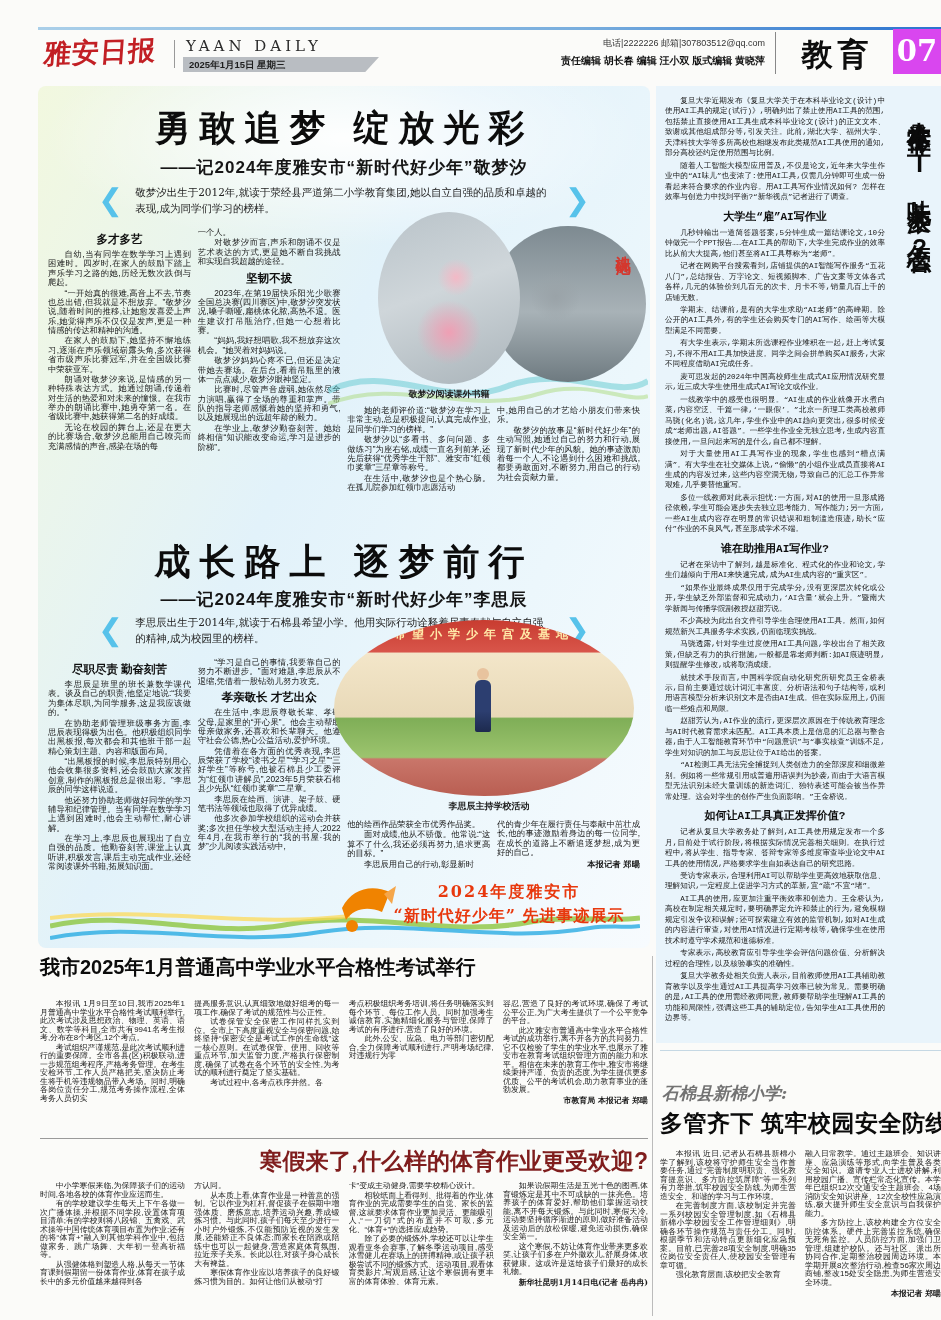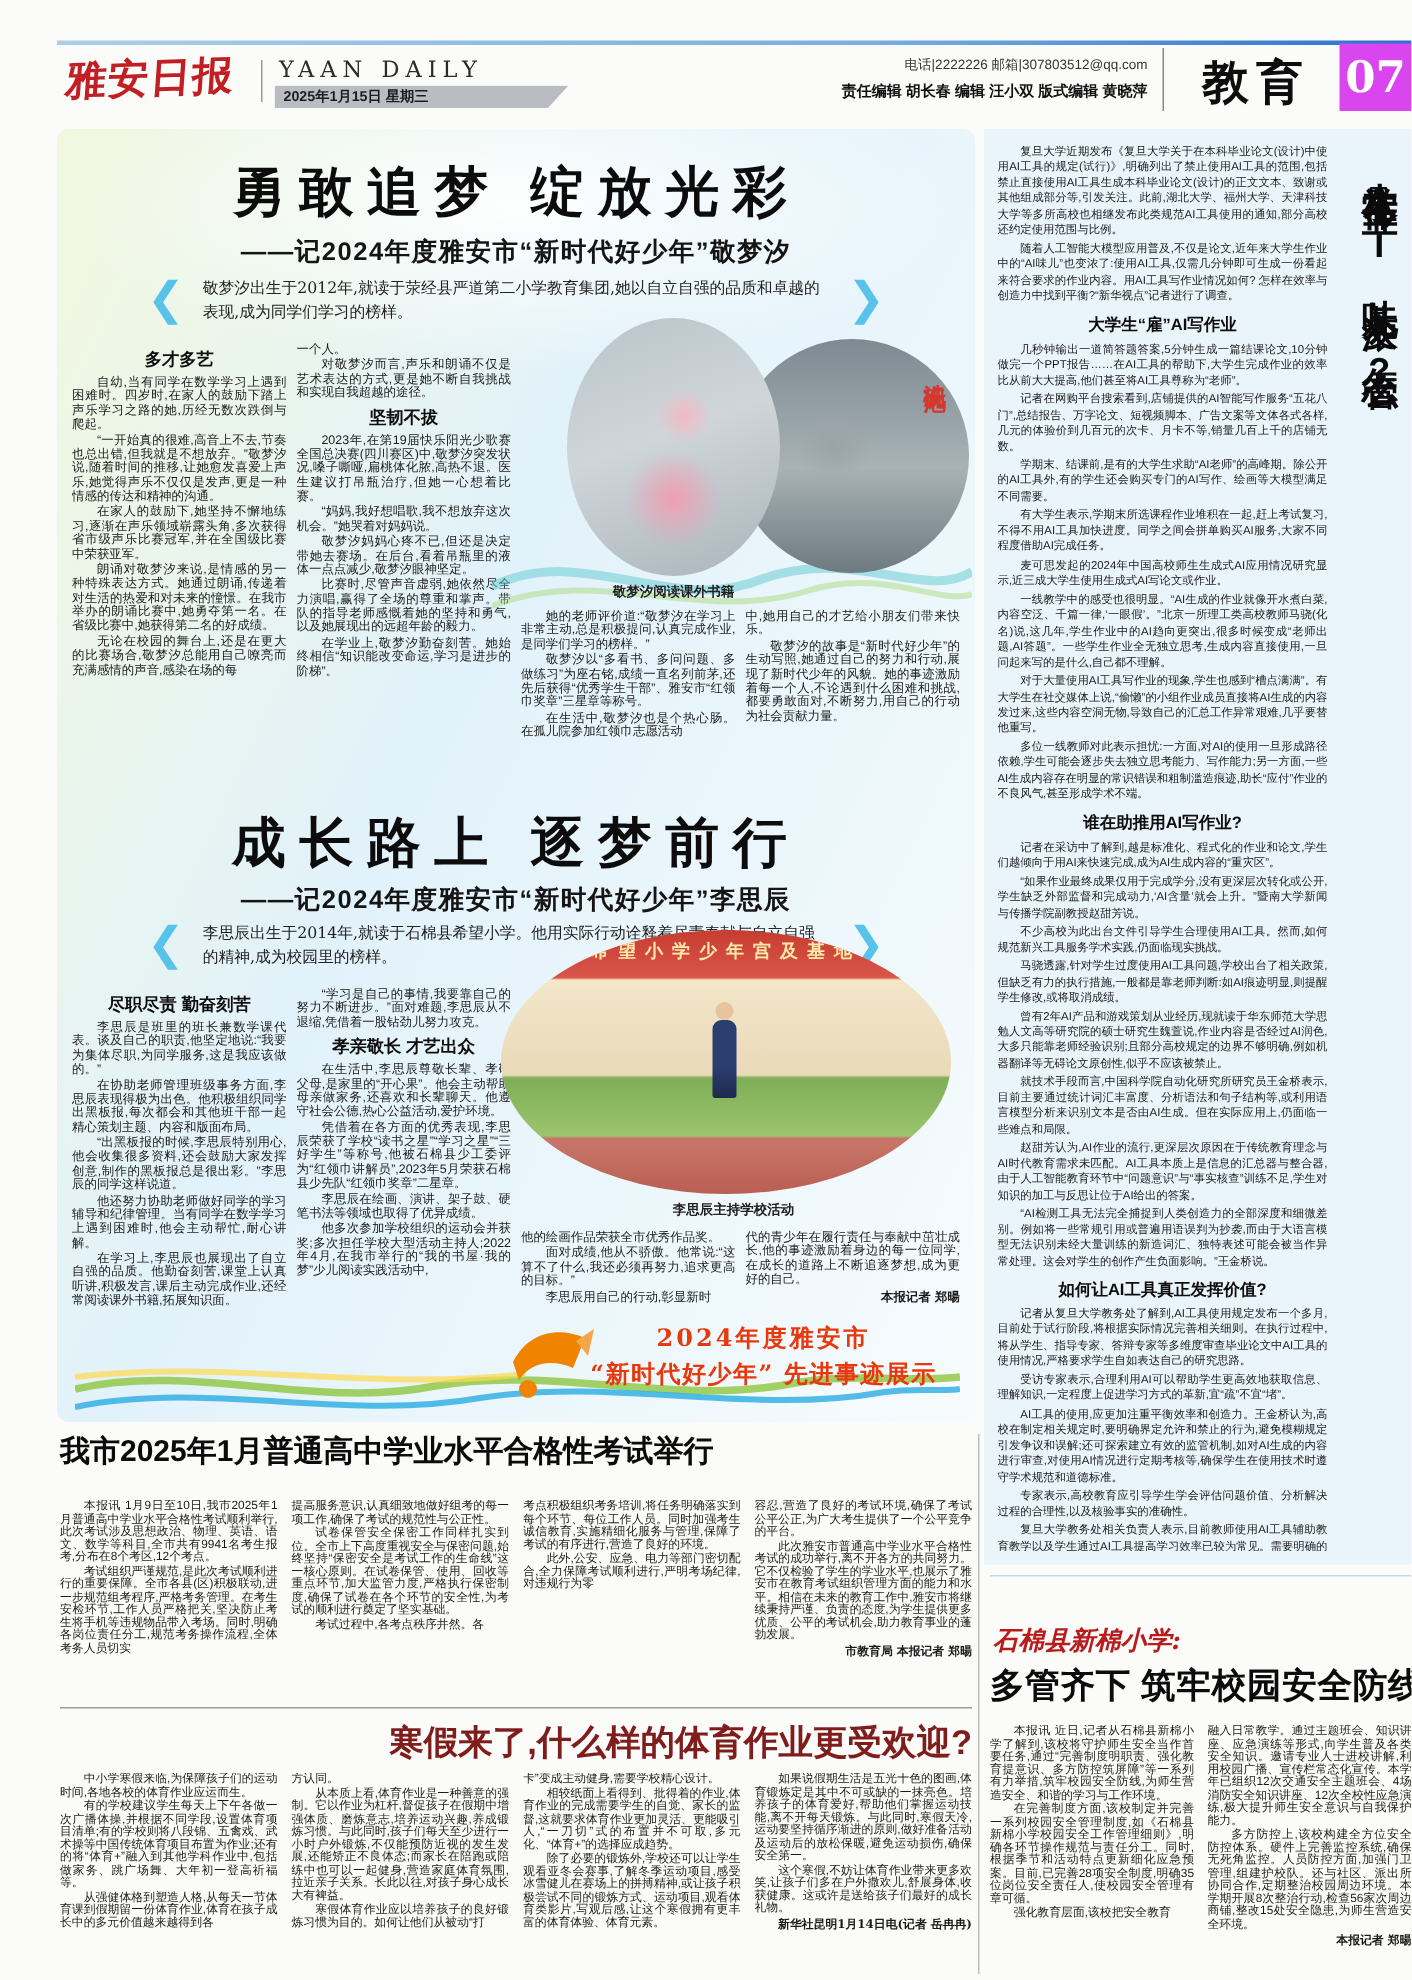--- a/index.html
+++ b/index.html
@@ -75,21 +75,21 @@
 
   .wave-svg { position:absolute; pointer-events:none; }
   .badge { position:absolute; text-align:center; color:#e8380d; font-family:"DejaVu Serif", serif;
     font-weight:bold; z-index:4; }
   .badge .b1 { font-size:16px; letter-spacing:2px; }
   .badge .b2 { font-size:16px; letter-spacing:1px; margin-top:3px; }
   .megaphone { position:absolute; z-index:4; }
 
   
   .ai-col { left:656px; top:86px; width:285px; height:957px; background:#e9f4fb; }
-  .ai-text { position:absolute; left:9px; top:10px; width:220px; height:938px; overflow:hidden; }
+  .ai-text { position:absolute; left:9px; top:10px; width:220px; height:938px; overflow:hidden;font-family:Liberation Mono, monospace; }
   .ai-text p { font-size:7.6px; line-height:1.38; text-align:justify; text-indent:2em; margin-bottom:2px; }
   .ai-text .sec-head { font-size:11px; margin:6px 0 4px; }
   .ai-headline { position:absolute; right:8px; top:16px; height:470px; writing-mode:vertical-rl;
     text-orientation:upright; font-size:24px; font-weight:900; letter-spacing:3px; color:#0b0b0b;
     line-height:1.2; }
 
   
   .exam-title { left:40px; top:954px; width:608px; font-size:20px; font-weight:900;
     letter-spacing:0px; color:#0b0b0b; white-space:nowrap; }
   .exam-body { left:40px; top:1000px; width:608px; height:132px; display:flex;
@@ -98,21 +98,21 @@
   .exam-col p, .sports-col p { font-size:7.9px; line-height:1.08; }
   .divider { left:40px; top:1138px; width:608px; height:1px; background:#9a9a9a; }
   .sports-title { left:40px; top:1146px; width:608px; text-align:right; font-size:23px;
     font-weight:900; color:#7f1d1d; }
   .sports-body { left:40px; top:1182px; width:608px; height:134px; display:flex;
     justify-content:space-between; overflow:hidden; }
 
   
   .school-rule { left:660px; top:1050px; width:281px; height:1px; background:#c5d8e4; }
   .school-kicker { left:662px; top:1082px; font-family:"DejaVu Serif", serif; font-style:italic;
-    font-weight:bold; font-size:17px; color:#b91c1c; }
+    font-weight:bold; font-size:17px; color:#737373; }
   .school-title { left:660px; top:1108px; width:281px; font-size:23px; font-weight:900;
     letter-spacing:0.5px; white-space:nowrap; color:#0b0b0b; }
   .school-body { left:660px; top:1150px; width:281px; height:166px; display:flex;
     justify-content:space-between; overflow:hidden; }
   .school-col { width:136px; overflow:hidden; }
   .school-col p { font-size:7.9px; line-height:1.08; }
   .vert-rule { left:652px; top:956px; width:1px; height:360px; background:#bbb; }
 </style>
 </head>
 <body>
@@ -248,21 +248,20 @@
       <p>有大学生表示,学期末所选课程作业堆积在一起,赶上考试复习,不得不用AI工具加快进度。同学之间会拼单购买AI服务,大家不同程度借助AI完成任务。</p>
       <p>麦可思发起的2024年中国高校师生生成式AI应用情况研究显示,近三成大学生使用生成式AI写论文或作业。</p>
       <p>一线教学中的感受也很明显。“AI生成的作业就像开水煮白菜,内容空泛、千篇一律,‘一眼假’。”北京一所理工类高校教师马骁(化名)说,这几年,学生作业中的AI趋向更突出,很多时候变成“老师出题,AI答题”。一些学生作业全无独立思考,生成内容直接使用,一旦问起来写的是什么,自己都不理解。</p>
       <p>对于大量使用AI工具写作业的现象,学生也感到“槽点满满”。有大学生在社交媒体上说,“偷懒”的小组作业成员直接将AI生成的内容发过来,这些内容空洞无物,导致自己的汇总工作异常艰难,几乎要替他重写。</p>
       <p>多位一线教师对此表示担忧:一方面,对AI的使用一旦形成路径依赖,学生可能会逐步失去独立思考能力、写作能力;另一方面,一些AI生成内容存在明显的常识错误和粗制滥造痕迹,助长“应付”作业的不良风气,甚至形成学术不端。</p>
       <div class="sec-head">谁在助推用AI写作业?</div>
       <p>记者在采访中了解到,越是标准化、程式化的作业和论文,学生们越倾向于用AI来快速完成,成为AI生成内容的“重灾区”。</p>
       <p>“如果作业最终成果仅用于完成学分,没有更深层次转化或公开,学生缺乏外部监督和完成动力,‘AI含量’就会上升。”暨南大学新闻与传播学院副教授赵甜芳说。</p>
       <p>不少高校为此出台文件引导学生合理使用AI工具。然而,如何规范新兴工具服务学术实践,仍面临现实挑战。</p>
       <p>马骁透露,针对学生过度使用AI工具问题,学校出台了相关政策,但缺乏有力的执行措施,一般都是靠老师判断:如AI痕迹明显,则提醒学生修改,或将取消成绩。</p>
-      <p>曾有2年AI产品和游戏策划从业经历,现就读于华东师范大学思勉人文高等研究院的硕士研究生魏萱说,作业内容是否经过AI润色,大多只能靠老师经验识别;且部分高校规定的边界不够明确,例如机器翻译等无碍论文原创性,似乎不应该被禁止。</p>
       <p>就技术手段而言,中国科学院自动化研究所研究员王金桥表示,目前主要通过统计词汇丰富度、分析语法和句子结构等,或利用语言模型分析来识别文本是否由AI生成。但在实际应用上,仍面临一些难点和局限。</p>
       <p>赵甜芳认为,AI作业的流行,更深层次原因在于传统教育理念与AI时代教育需求未匹配。AI工具本质上是信息的汇总器与整合器,由于人工智能教育环节中“问题意识”与“事实核查”训练不足,学生对知识的加工与反思让位于AI给出的答案。</p>
       <p>“AI检测工具无法完全捕捉到人类创造力的全部深度和细微差别。例如将一些常规引用或普遍用语误判为抄袭,而由于大语言模型无法识别未经大量训练的新造词汇、独特表述可能会被当作异常处理。这会对学生的创作产生负面影响。”王金桥说。</p>
       <div class="sec-head">如何让AI工具真正发挥价值?</div>
       <p>记者从复旦大学教务处了解到,AI工具使用规定发布一个多月,目前处于试行阶段,将根据实际情况完善相关细则。在执行过程中,将从学生、指导专家、答辩专家等多维度审查毕业论文中AI工具的使用情况,严格要求学生自如表达自己的研究思路。</p>
       <p>受访专家表示,合理利用AI可以帮助学生更高效地获取信息、理解知识,一定程度上促进学习方式的革新,宜“疏”不宜“堵”。</p>
       <p>AI工具的使用,应更加注重平衡效率和创造力。王金桥认为,高校在制定相关规定时,要明确界定允许和禁止的行为,避免模糊规定引发争议和误解;还可探索建立有效的监管机制,如对AI生成的内容进行审查,对使用AI情况进行定期考核等,确保学生在使用技术时遵守学术规范和道德标准。</p>
       <p>专家表示,高校教育应引导学生学会评估问题价值、分析解决过程的合理性,以及核验事实的准确性。</p>
       <p>复旦大学教务处相关负责人表示,目前教师使用AI工具辅助教育教学以及学生通过AI工具提高学习效率已较为常见。需要明确的是,AI工具的使用需经教师同意,教师要帮助学生理解AI工具的功能和局限性,强调这些工具的辅助定位,告知学生AI工具使用的边界等。</p>
     </div>

